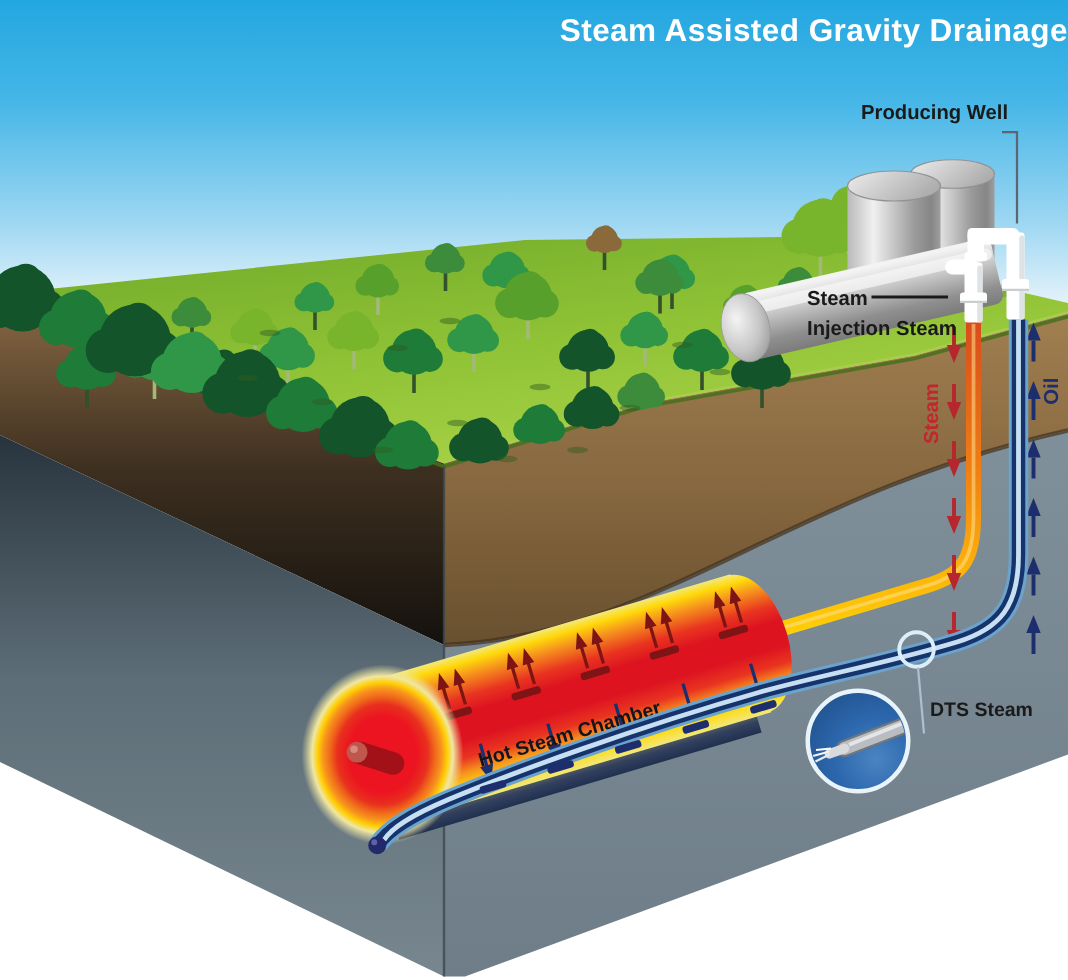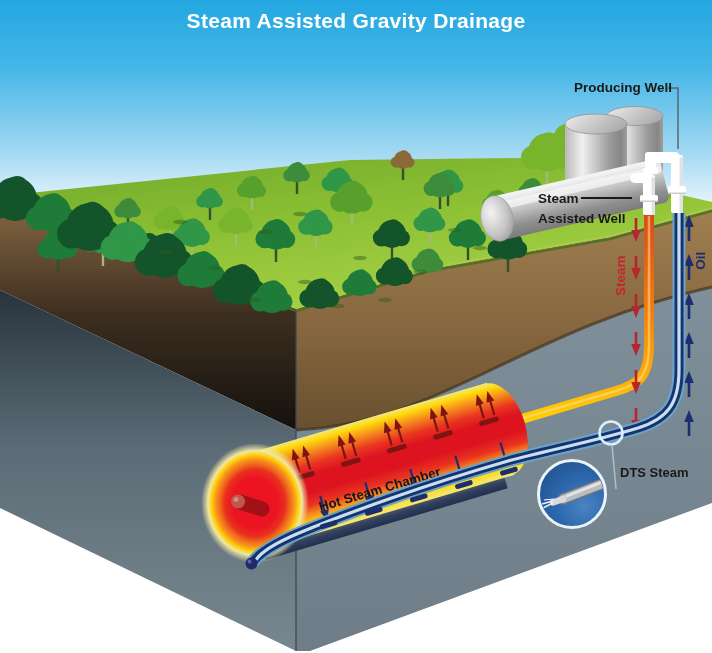--- a/index.html
+++ b/index.html
@@ -1,25 +1,25 @@
 <!DOCTYPE html>
 <html><head>
 <meta charset="utf-8">
 <style>
   html,body{margin:0;padding:0;background:#fff;}
   .stage{position:relative;width:712px;height:653px;background:#ffffff;overflow:hidden;
          font-family:"Liberation Sans",sans-serif;}
   .sky{position:absolute;left:0;top:0;width:712px;height:240px;
        background:linear-gradient(180deg,#23a7e0 0%,#45b6e7 28%,#9ed7f2 62%,#ddf0fa 82%,#ffffff 100%);}
   svg.scene{position:absolute;left:0;top:0;}
-  .title{position:absolute;top:9px;left:0;width:712px;text-align:center;color:#ffffff;
+  .title{position:absolute;top:9px;left:0;width:712px;text-align:right;color:#ffffff;
          font-size:21px;font-weight:bold;letter-spacing:.3px;}
   .lbl{position:absolute;color:#1a1a1a;font-size:13.5px;font-weight:bold;white-space:nowrap;line-height:1;}
   .lbl.vert{transform:rotate(-90deg);text-align:center;}
-  #lbl-producing{left:574px;top:81px;}
+  #lbl-producing{left:574px;top:68px;}
   #lbl-steamwell1{left:538px;top:192px;}
   #lbl-steamwell2{left:538px;top:212px;}
   #lbl-steamflow{left:566px;top:269px;width:110px;color:#c1272d;}
   #lbl-oilflow{left:671px;top:254px;width:60px;color:#1c2e6e;}
   #lbl-dts{left:620px;top:466px;font-size:13px;}
 </style>
 </head>
 <body>
 
 <div class="stage">
@@ -573,17 +573,17 @@
     </g>
 
     <g>
       <polyline points="668,88 678,88 678,149" fill="none" stroke="#5a6672" stroke-width="1.5"></polyline>
       <line x1="581" y1="198" x2="632" y2="198" stroke="#1a1a1a" stroke-width="2"></line>
     </g>
   </svg>
 
   <div class="lbl" id="lbl-producing">Producing Well</div>
   <div class="lbl" id="lbl-steamwell1">Steam</div>
-  <div class="lbl" id="lbl-steamwell2">Assisted Well</div>
+  <div class="lbl" id="lbl-steamwell2">Injection Steam</div>
   <div class="lbl vert" id="lbl-steamflow">Steam</div>
   <div class="lbl vert" id="lbl-oilflow">Oil</div>
   <div class="lbl" id="lbl-dts">DTS Steam</div>
 </div>
 
 </body></html>

